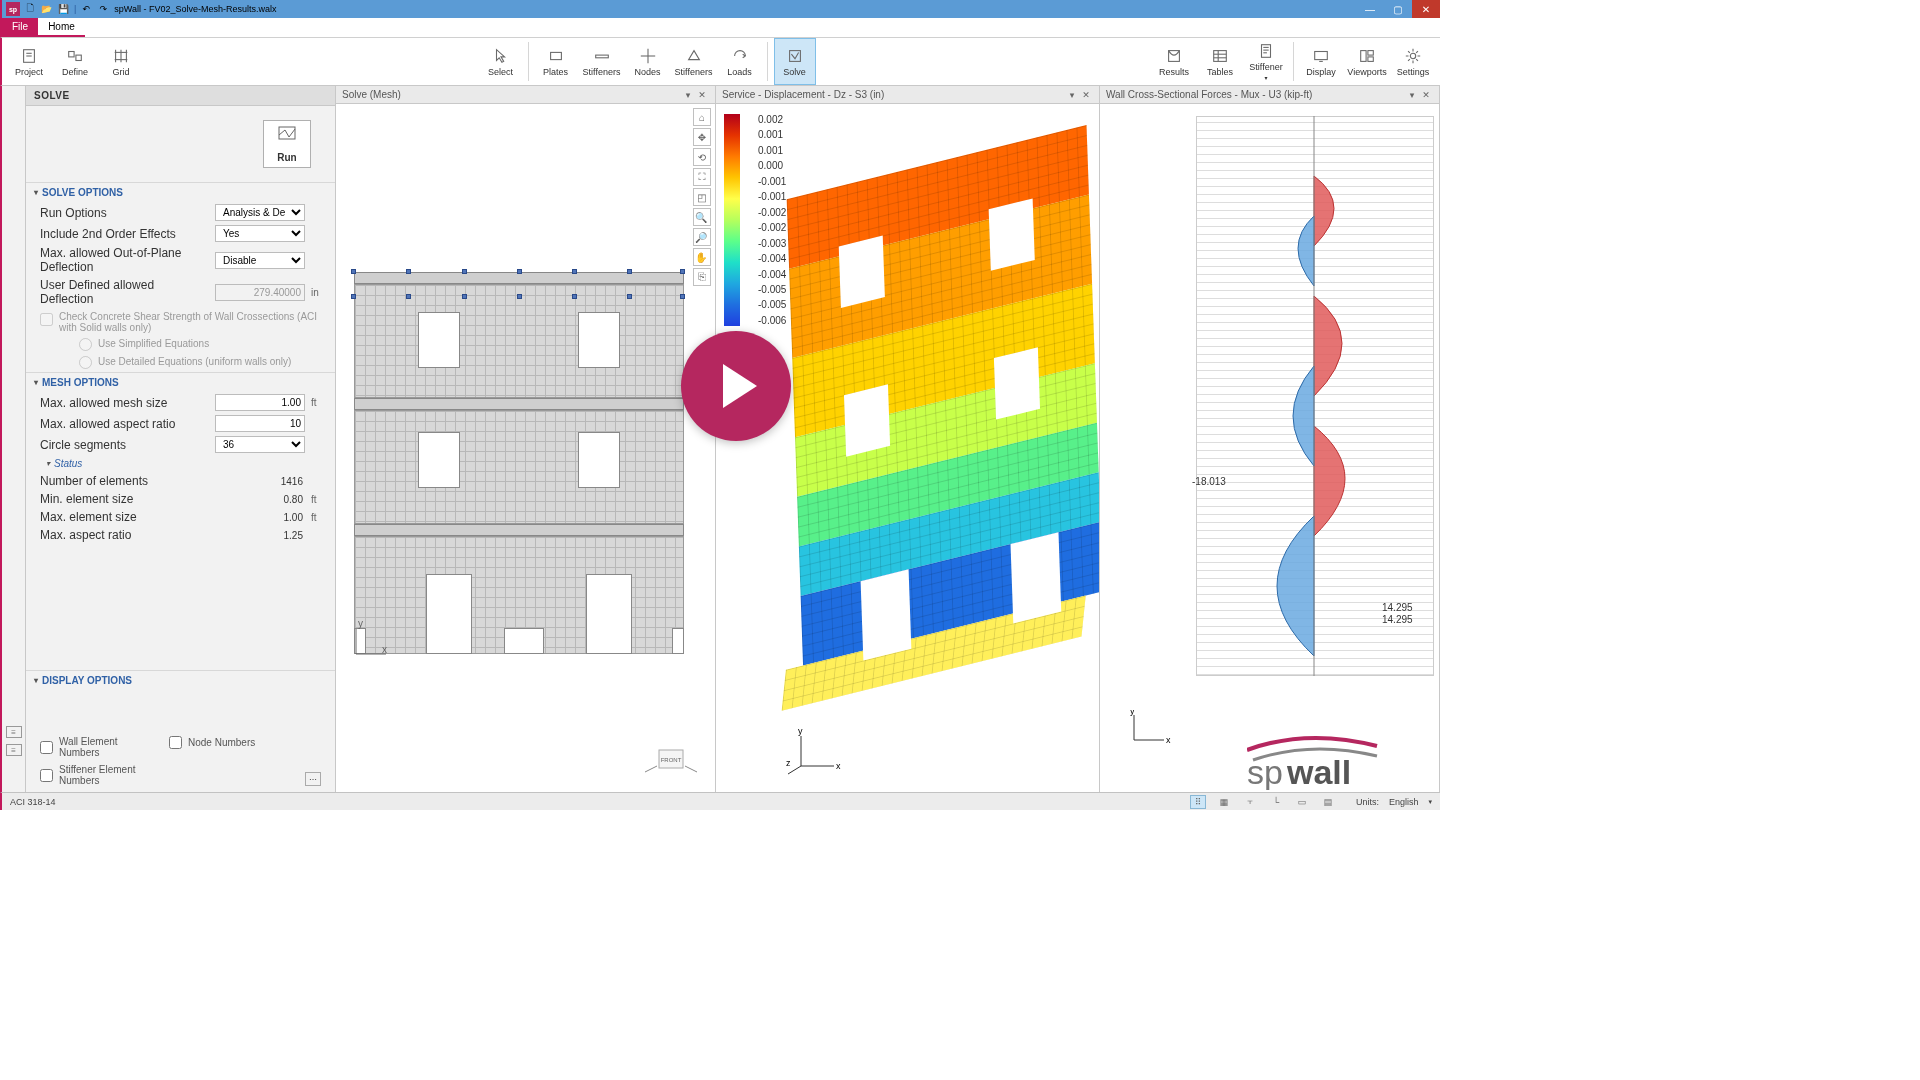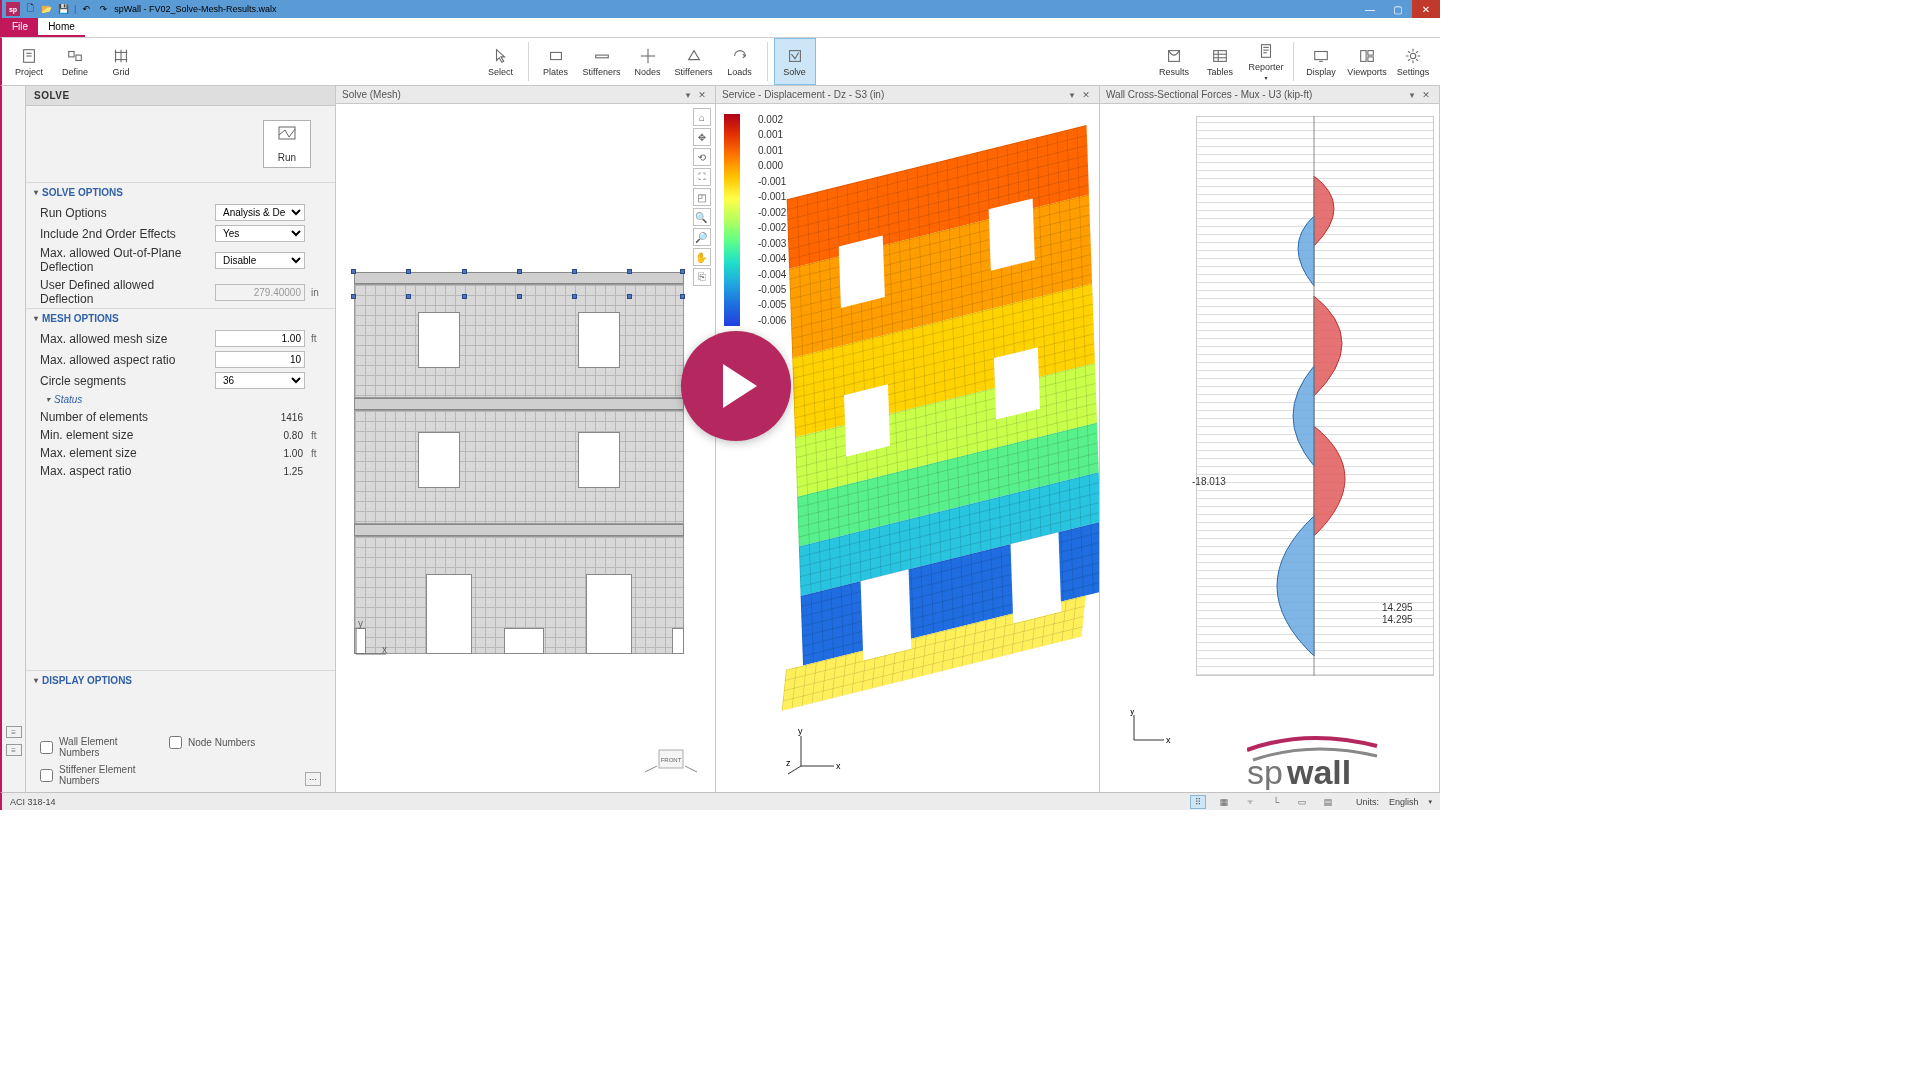--- a/index.html
+++ b/index.html
@@ -30,21 +30,21 @@
 .ribbon .rbtn .ricon { width: 18px; height: 18px; display: flex; align-items: center; justify-content: center; color: #6a6a6a; }
 .ribbon .rbtn .ricon svg { width: 18px; height: 18px; stroke: #6a6a6a; fill: none; stroke-width: 1.2; }
 
 
 .main { display: flex; height: calc(810px - 18px - 20px - 48px - 18px); border-left: 2px solid #c2185b; }
 
 
 .left { width: 310px; background: #f2f2f2; border-right: 1px solid #c8c8c8; display: flex; flex-direction: column; font-size: 10px; color: #333; overflow: hidden; }
 .left .panel-title { background: #dedede; padding: 4px 8px; font-size: 10px; font-weight: 600; border-bottom: 1px solid #c8c8c8; letter-spacing: .5px; }
 .left .runbox { display: flex; justify-content: flex-end; padding: 14px 24px 14px 14px; }
-.left .runbtn { width: 48px; height: 48px; background: #fff; border: 1px solid #b0b0b0; display: flex; flex-direction: column; align-items: center; justify-content: center; gap: 9px; font-size: 10px; color: #333; }
+.left .runbtn { width: 48px; height: 48px; background: #fff; border: 1px solid #b0b0b0; display: flex; flex-direction: column; align-items: center; justify-content: center; gap: 9px; font-size: 10px; color: #333; font-weight: bold; }
 .left .sect { border-top: 1px solid #d8d8d8; }
 .left .sect .head { padding: 4px 8px; color: #3061a6; font-weight: 600; font-size: 10px; display: flex; align-items: center; gap: 4px; }
 .left .sect .head::before { content: "▾"; font-size: 8px; color: #555; }
 .left .row { display: flex; align-items: center; padding: 2px 8px 2px 14px; gap: 6px; }
 .left .row .lbl { flex: 1; font-size: 12px; }
 .left .row .val { width: 90px; }
 .left .row .unit { width: 16px; font-size: 10px; color: #666; }
 .left .row .num { text-align: right; font-size: 10px; padding-right: 2px; }
 .left select, .left input[type=text] { width: 100%; font-size: 10px; height: 17px; border: 1px solid #bcbcbc; background: #fff; padding: 0 3px; }
 .left input[disabled] { background: #f2f2f2; color: #999; text-align: right; }
@@ -273,21 +273,21 @@
       </div>
     <div class="rbtn">
         <div class="ricon">
           <svg viewBox="0 0 20 20">
             <rect x="5" y="3" width="10" height="14"></rect>
             <line x1="7" y1="6" x2="13" y2="6"></line>
             <line x1="7" y1="9" x2="13" y2="9"></line>
             <line x1="7" y1="12" x2="11" y2="12"></line>
           </svg>
         </div>
-        <span>Reporter</span>
+        <span>Stiffener</span>
         <span style="font-size:6px;">▾</span>
       </div>
   </div>
   <div class="sep"></div>
   <div class="grp">
     <div class="rbtn">
         <div class="ricon">
           <svg viewBox="0 0 20 20">
             <rect x="3" y="5" width="14" height="9"></rect>
             <line x1="8" y1="16" x2="12" y2="16"></line>
@@ -351,20 +351,34 @@
       </div>
       <div class="row">
         <div class="lbl">Max. allowed Out-of-Plane Deflection</div>
         <div class="val"><select><option>Disable</option></select></div>
         <div class="unit"></div>
       </div>
       <div class="row">
         <div class="lbl">User Defined allowed Deflection</div>
         <div class="val"><input type="text" disabled="" value="279.40000" style=""></div>
         <div class="unit">in</div>
+      </div>
+      <div class="chk">
+        <input type="checkbox" disabled="" style="">
+          <div>
+          <div>Check Concrete Shear Strength of Wall Crossections (ACI with Solid walls only)</div>
+          <div class="sub">
+              <input type="radio" disabled="" style="">
+              <span>Use Simplified Equations</span>
+            </div>
+          <div class="sub">
+              <input type="radio" disabled="" style="">
+              <span>Use Detailed Equations (uniform walls only)</span>
+            </div>
+        </div>
       </div>
     </div>
 
     <div class="sect">
       <div class="head">MESH OPTIONS</div>
       <div class="row">
         <div class="lbl">Max. allowed mesh size</div>
         <div class="val"><input type="text" style="text-align: right;" value="1.00"></div>
         <div class="unit">ft</div>
       </div>

